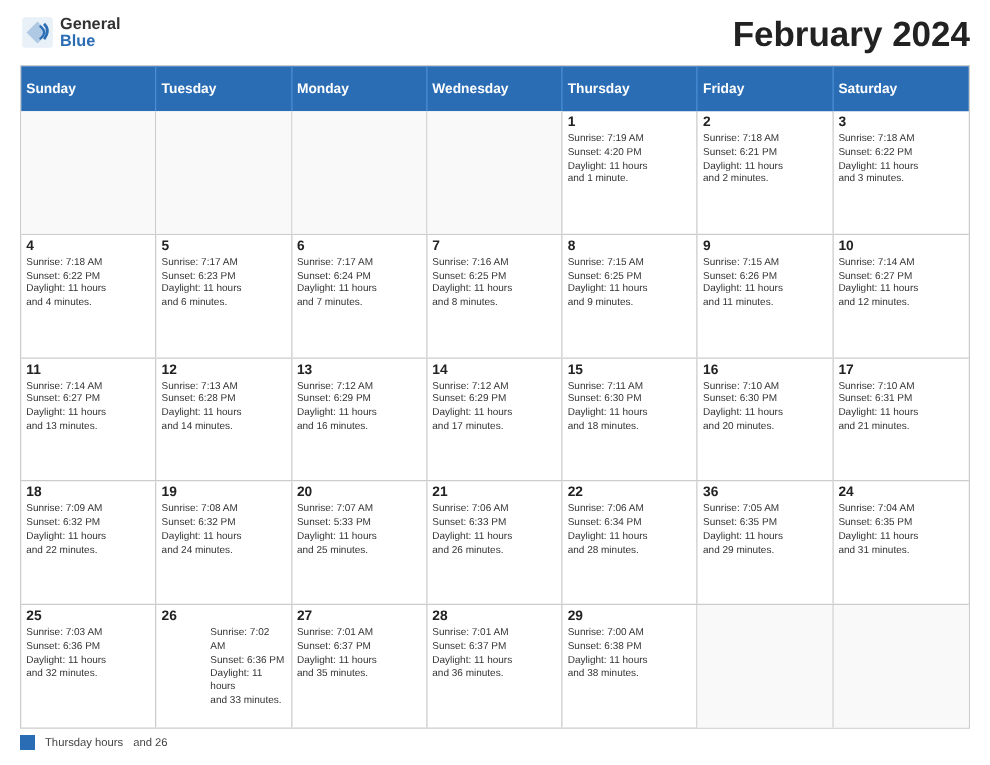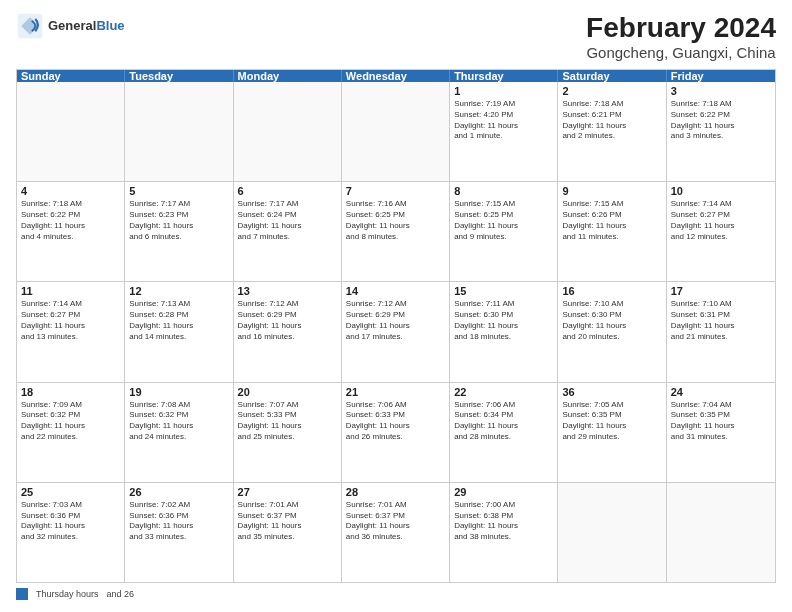--- a/index.html
+++ b/index.html
@@ -23,32 +23,33 @@
       align-items: flex-start;
       margin-bottom: 8px;
     }
     .logo {
       display: flex;
       align-items: center;
       gap: 4px;
     }
     .logo-text {
       display: flex;
+      flex-direction: column;
       font-size: 13px;
       font-weight: bold;
       line-height: 1.1;
     }
     .logo-text span:first-child { color: #333; }
     .logo-text span:last-child { color: #2a6db5; }
     .logo-icon {
       width: 28px;
       height: 28px;
     }
     .title-block {
-      text-align: center;
+      text-align: left;
     }
     .title-block h1 {
       font-size: 28px;
       font-weight: bold;
       color: #222;
     }
     .title-block h2 {
       font-size: 15px;
       font-weight: normal;
       color: #444;
@@ -61,21 +62,21 @@
     }
     .cal-header-row {
       display: grid;
       grid-template-columns: repeat(7, 1fr);
       background: #2a6db5;
     }
     .cal-header-cell {
       color: #fff;
       font-size: 11px;
       font-weight: bold;
-      padding: 0 4px;
+      padding: 12px 4px;
       text-align: left;
       border-right: 1px solid #4a8dd5;
     }
     .cal-header-cell:last-child { border-right: none; }
     .cal-body {
       flex: 1;
       display: flex;
       flex-direction: column;
     }
     .cal-week {
@@ -133,33 +134,32 @@
         <path d="M22,8 Q28,14 22,22" stroke="#2a6db5" stroke-width="2.5" fill="none"></path>
         <path d="M18,10 Q26,16 18,22" stroke="#2a6db5" stroke-width="2" fill="none"></path>
       </svg>
       <div class="logo-text">
         <span>General</span>
         <span>Blue</span>
       </div>
     </div>
     <div class="title-block">
       <h1>February 2024</h1>
-      <h2>Gongcheng, Guangxi, China</h2>
     </div>
   </div>
 
   <div class="calendar">
     <div class="cal-header-row" id="cal-header">
         <div class="cal-header-cell">Sunday</div>
         <div class="cal-header-cell">Tuesday</div>
         <div class="cal-header-cell">Monday</div>
         <div class="cal-header-cell">Wednesday</div>
         <div class="cal-header-cell">Thursday</div>
+        <div class="cal-header-cell">Friday</div>
         <div class="cal-header-cell">Saturday</div>
-        <div class="cal-header-cell">Friday</div>
       </div>
     <div class="cal-body" id="cal-body">
         <div class="cal-week">
           <div class="cal-cell empty"></div>
           <div class="cal-cell empty"></div>
           <div class="cal-cell empty"></div>
           <div class="cal-cell empty"></div>
           <div class="cal-cell">
             <div class="day-number">1</div>
             <div class="day-info" style="white-space: pre-line;">Sunrise: 7:19 AM
@@ -338,21 +338,21 @@
         <div class="cal-week">
           <div class="cal-cell">
             <div class="day-number">25</div>
             <div class="day-info" style="white-space: pre-line;">Sunrise: 7:03 AM
 Sunset: 6:36 PM
 Daylight: 11 hours
 and 32 minutes.</div>
           </div>
           <div class="cal-cell">
             <div class="day-number">26</div>
-            <div class="day-info" style="white-space: pre-line;">Sunrise: 7:02 AM
+            <div class="day-info" style="white-space: pre-line; margin-left: 39px;">Sunrise: 7:02 AM
 Sunset: 6:36 PM
 Daylight: 11 hours
 and 33 minutes.</div>
           </div>
           <div class="cal-cell">
             <div class="day-number">27</div>
             <div class="day-info" style="white-space: pre-line;">Sunrise: 7:01 AM
 Sunset: 6:37 PM
 Daylight: 11 hours
 and 35 minutes.</div>

